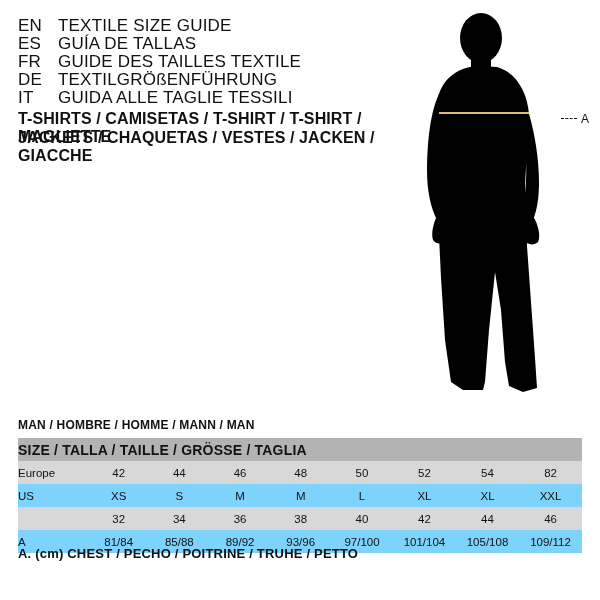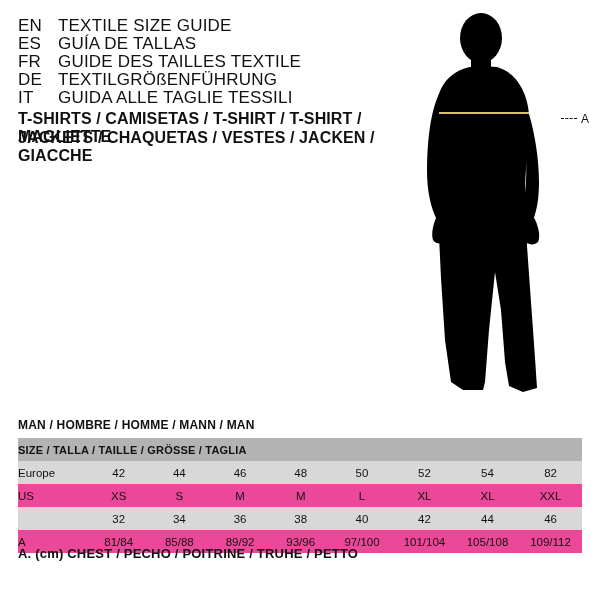--- a/index.html
+++ b/index.html
@@ -104,28 +104,28 @@
   table.size-table td {
     padding: 3px 0 3px 0;
     height: 17px;
     vertical-align: middle;
   }
   tr.hdr-row {
     background: #b3b3b3;
   }
   tr.hdr-row td {
     font-weight: bold;
-    font-size: 11px;
+    font-size: 14px;
     letter-spacing: 0.2px;
   }
   tr.shade td {
     background: #d8d8d8;
   }
   tr.plain td {
-    background: #ec4899;
+    background: #7dd3fc;
   }
   td.col-label {
     width: 78px;
     padding-left: 2px;
   }
   td.col-val {
     width: 68px;
     text-align: center;
   }
   .footnote {

